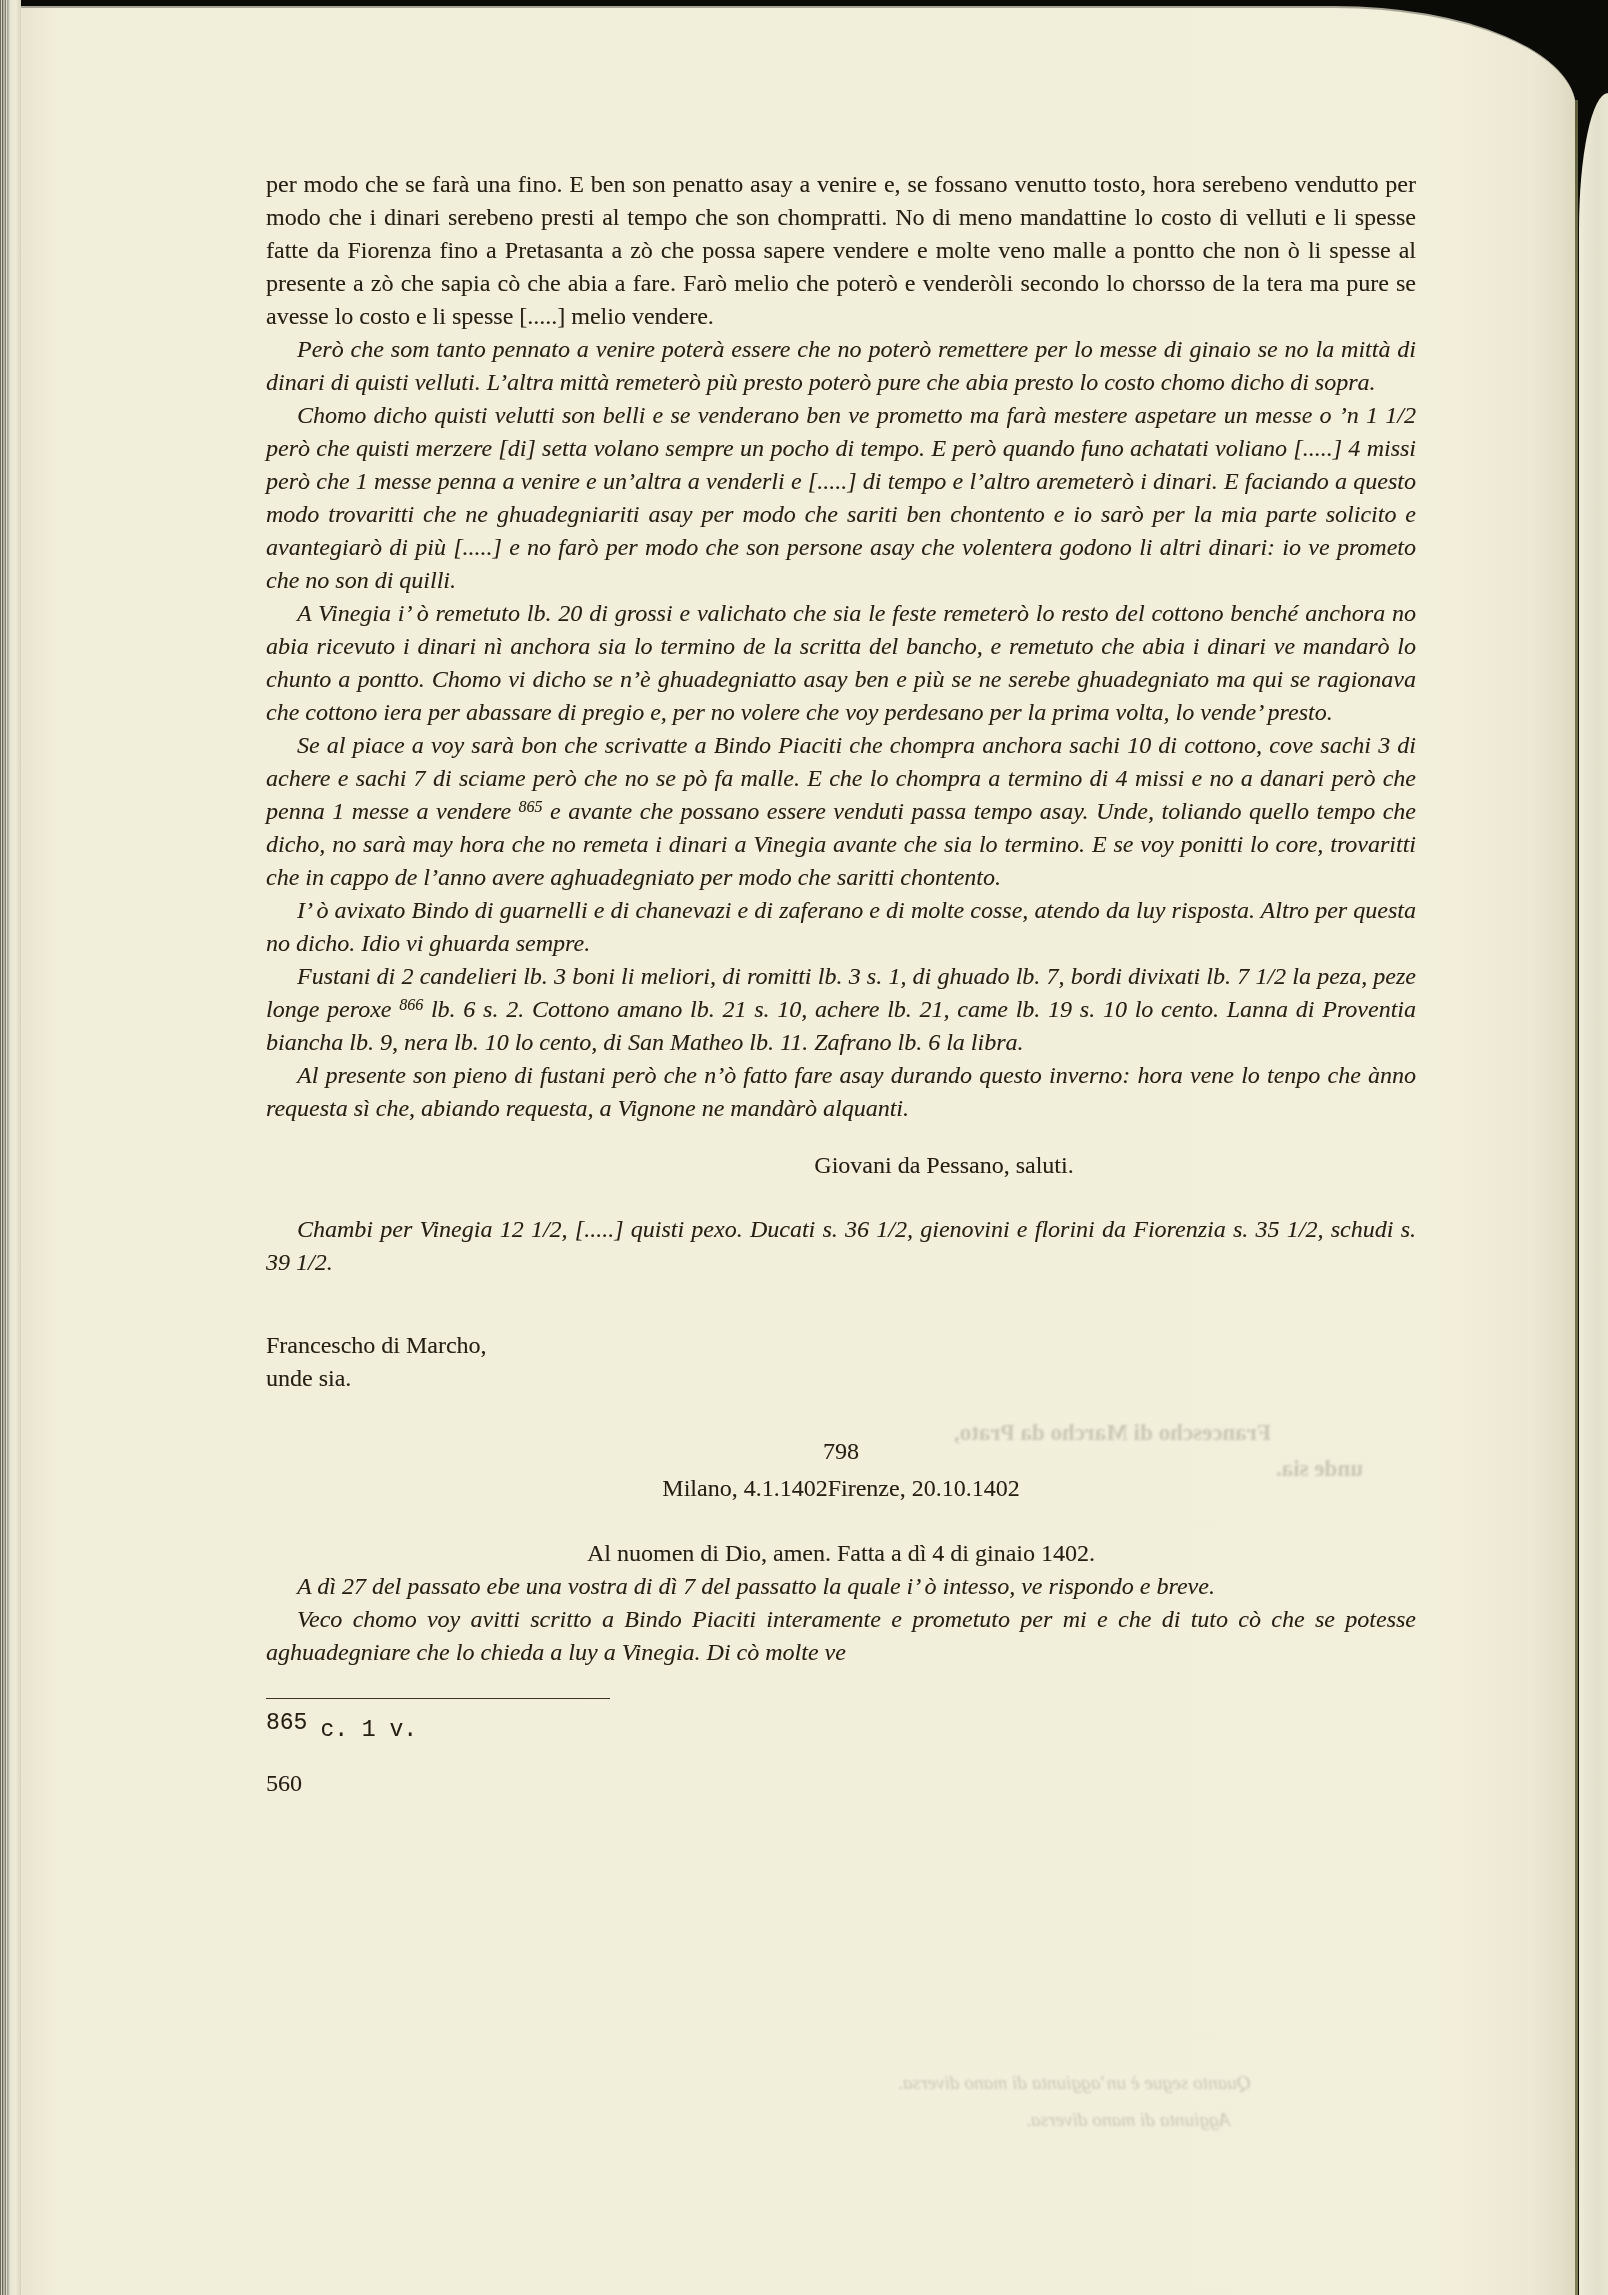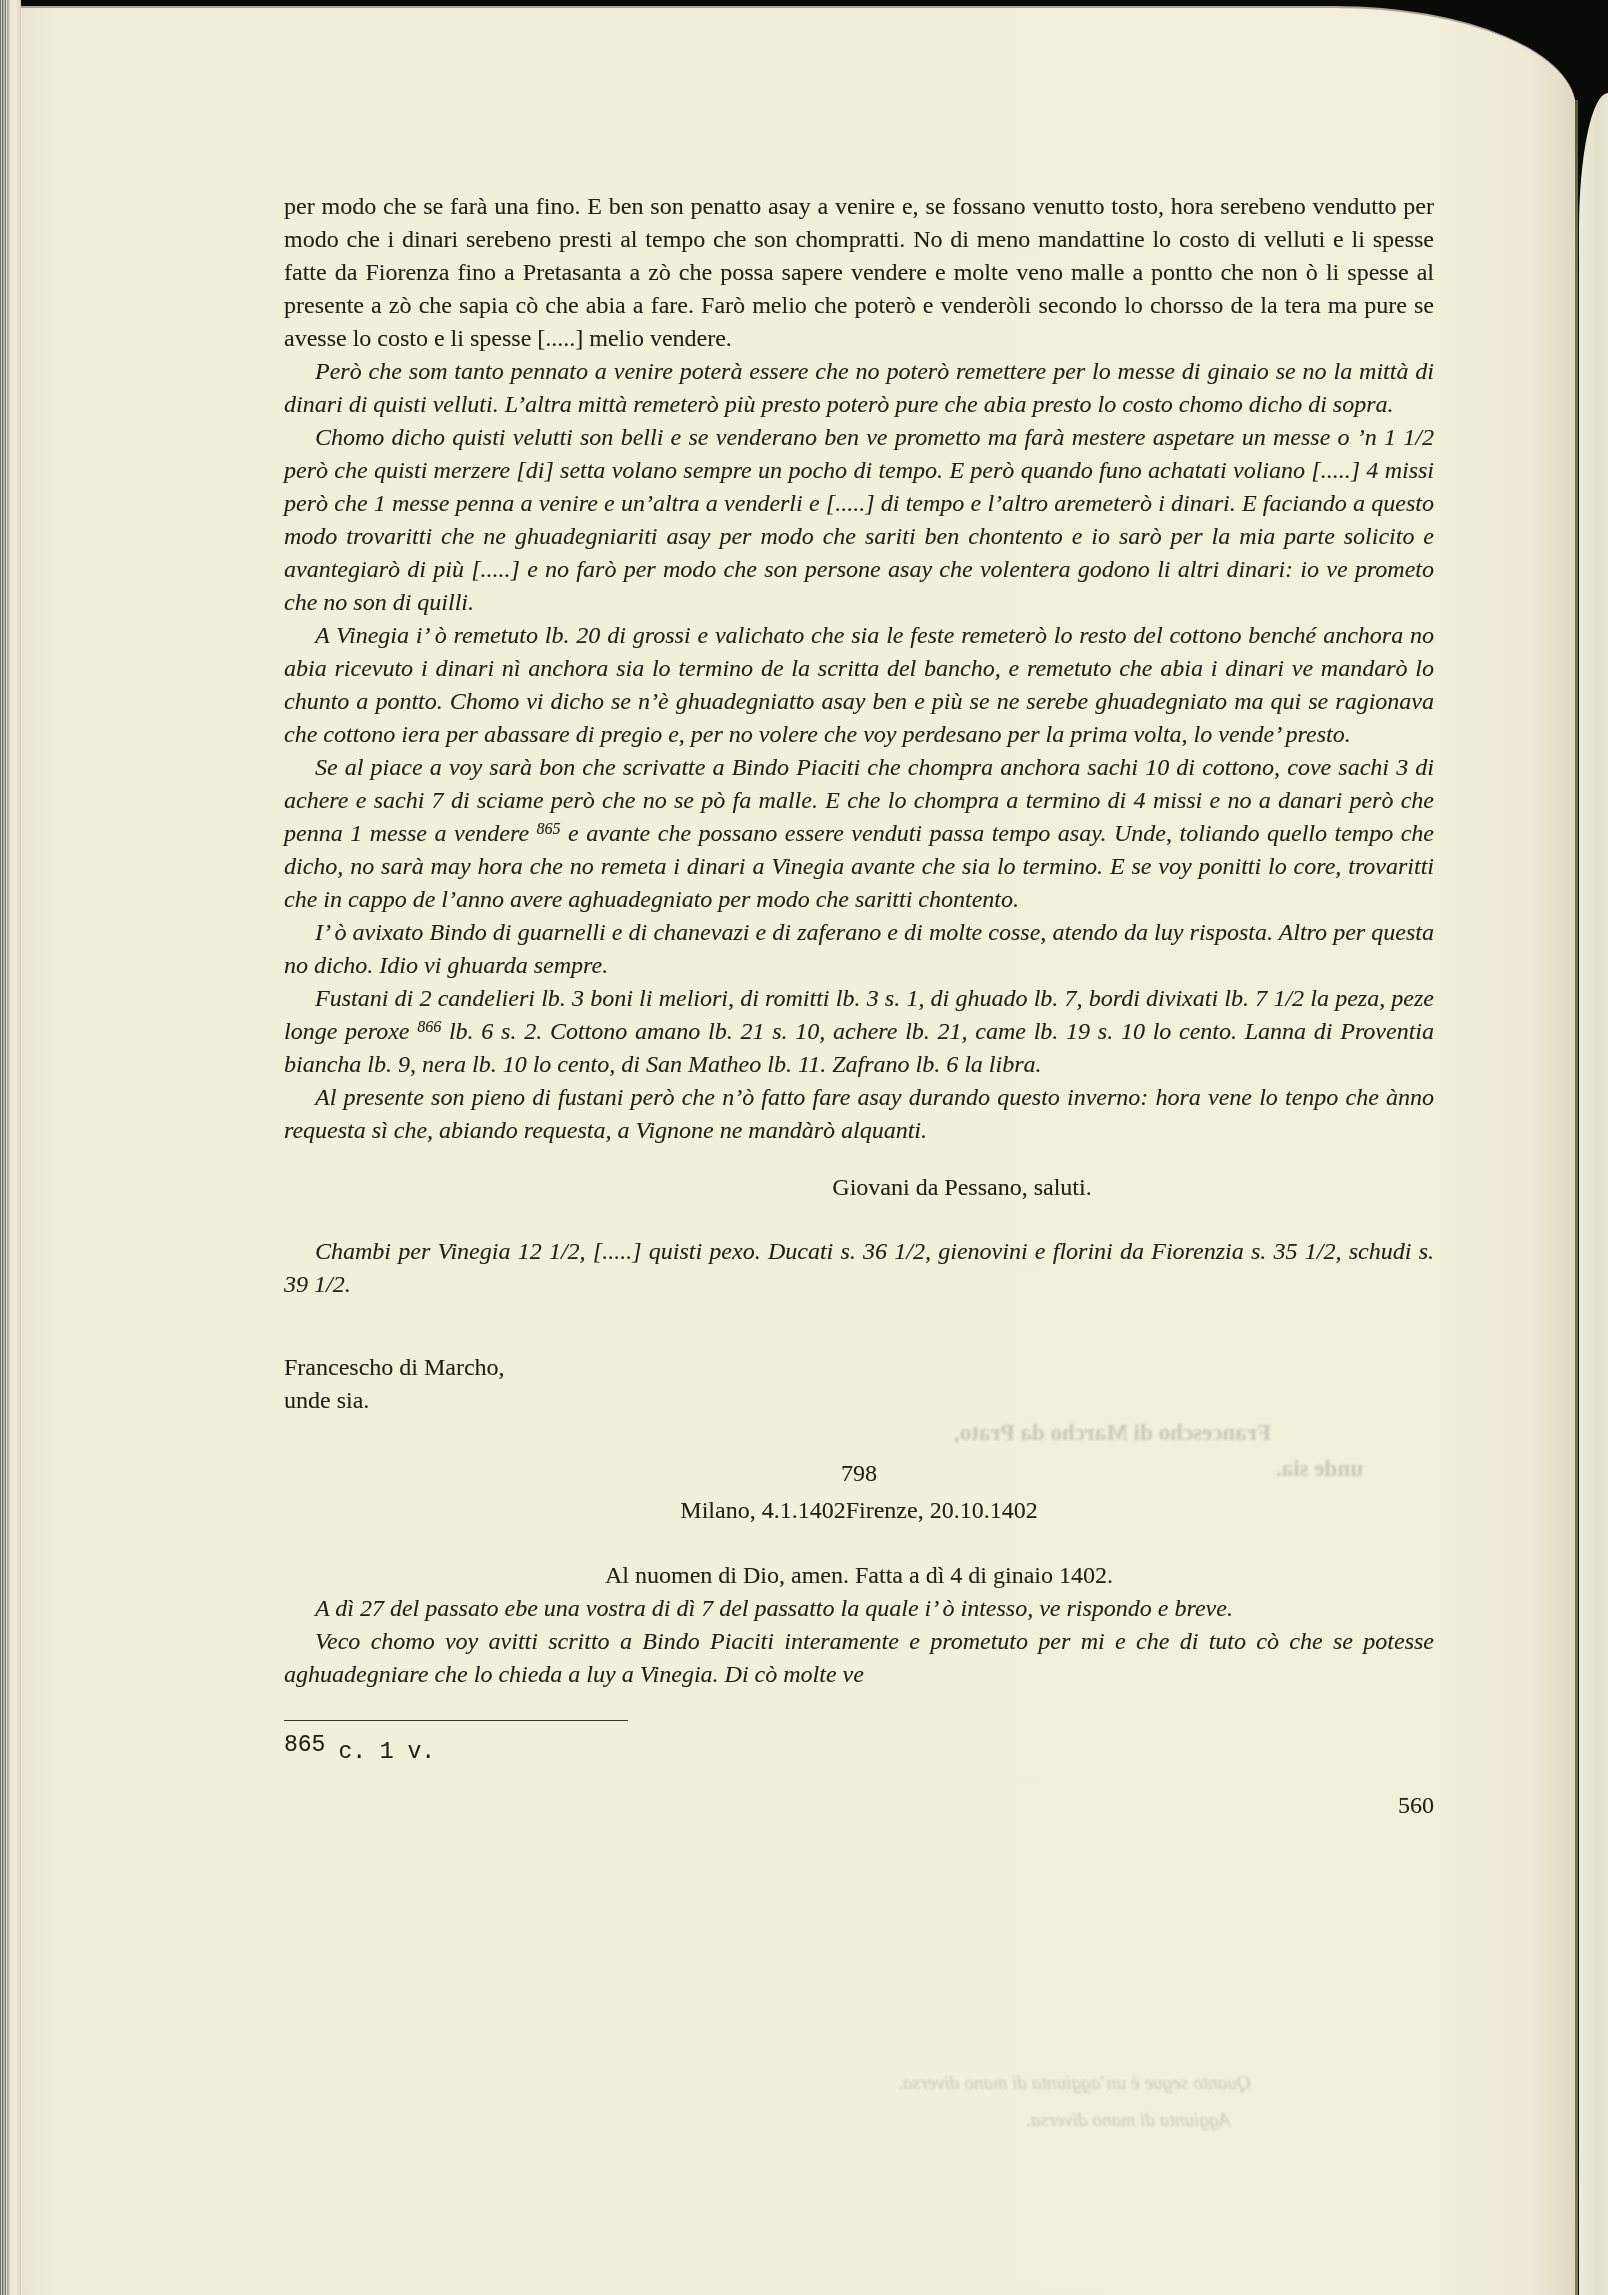--- a/index.html
+++ b/index.html
@@ -16,38 +16,38 @@
     background:linear-gradient(90deg,#e8e4d0 0px,#f1eeda 37px,#f2efdb 1416px,#ece8d4 1512px,#ddd9c0 1555px);
     border-top:2.4px solid #a8a596;
     border-top-right-radius:241px 103px;}
   
   .facing{position:absolute;left:1579px;top:93px;width:30px;height:2202px;
     background:linear-gradient(90deg,#eeebd8,#e2dfcb 60%,#e9e6d2);
     border-top-left-radius:29px 137px;}
   .gutterline{position:absolute;left:1575px;top:100px;width:3.2px;height:2196px;
     background:linear-gradient(180deg,#5c5c3c,#73734a 8%,#73734a 92%,#807e55);}
   
-  .textblock{position:absolute;left:245px;top:182px;width:1150px;
+  .textblock{position:absolute;left:245px;top:160px;width:1150px;
     font-size:24px;line-height:33px;color:#251f14;text-align:justify;
-    text-shadow:0.2px 0.2px 0 rgba(30,24,12,0.28);margin-left:18px;}
+    text-shadow:0.2px 0.2px 0 rgba(30,24,12,0.28);}
   .para{margin:0;}
   .para.indent{text-indent:31px;font-style:italic;}
   sup.fnref{font-size:16px;line-height:0;vertical-align:7.2px;}
   .signature{margin-top:24px;text-align:center;transform:translateX(103px);}
   .exchange{margin-top:31px;}
   .senderblock{margin-top:50px;}
   .sender-line{margin:0;}
   .letter-number{margin-top:40px;text-align:center;}
   .dateline{margin-top:3.2px;display:flex;justify-content:center;}
   .invocation{margin-top:32px;text-align:center;}
   .fn-rule{margin-top:29px;width:344px;height:1.6px;background:#3a3428;}
   .footnotes{margin-top:13px;font-size:23px;line-height:36px;}
   .footnote{margin:0;font-family:Liberation Mono, monospace;}
   .fn-num{display:inline-block;transform:translateY(-7.2px);margin-right:13px;}
-  .folio{margin-top:19.3px;text-align:right;}
+  .folio{margin-top:19.3px;text-align:left;}
   
   .ghost{position:absolute;transform:scaleX(-1);white-space:nowrap;
     color:#8f9480;opacity:.42;filter:blur(0.9px);font-family:"Liberation Serif",serif;}
 </style>
 </head>
 <body>
 
 <div class="scan">
   <div class="stack"></div>
 

